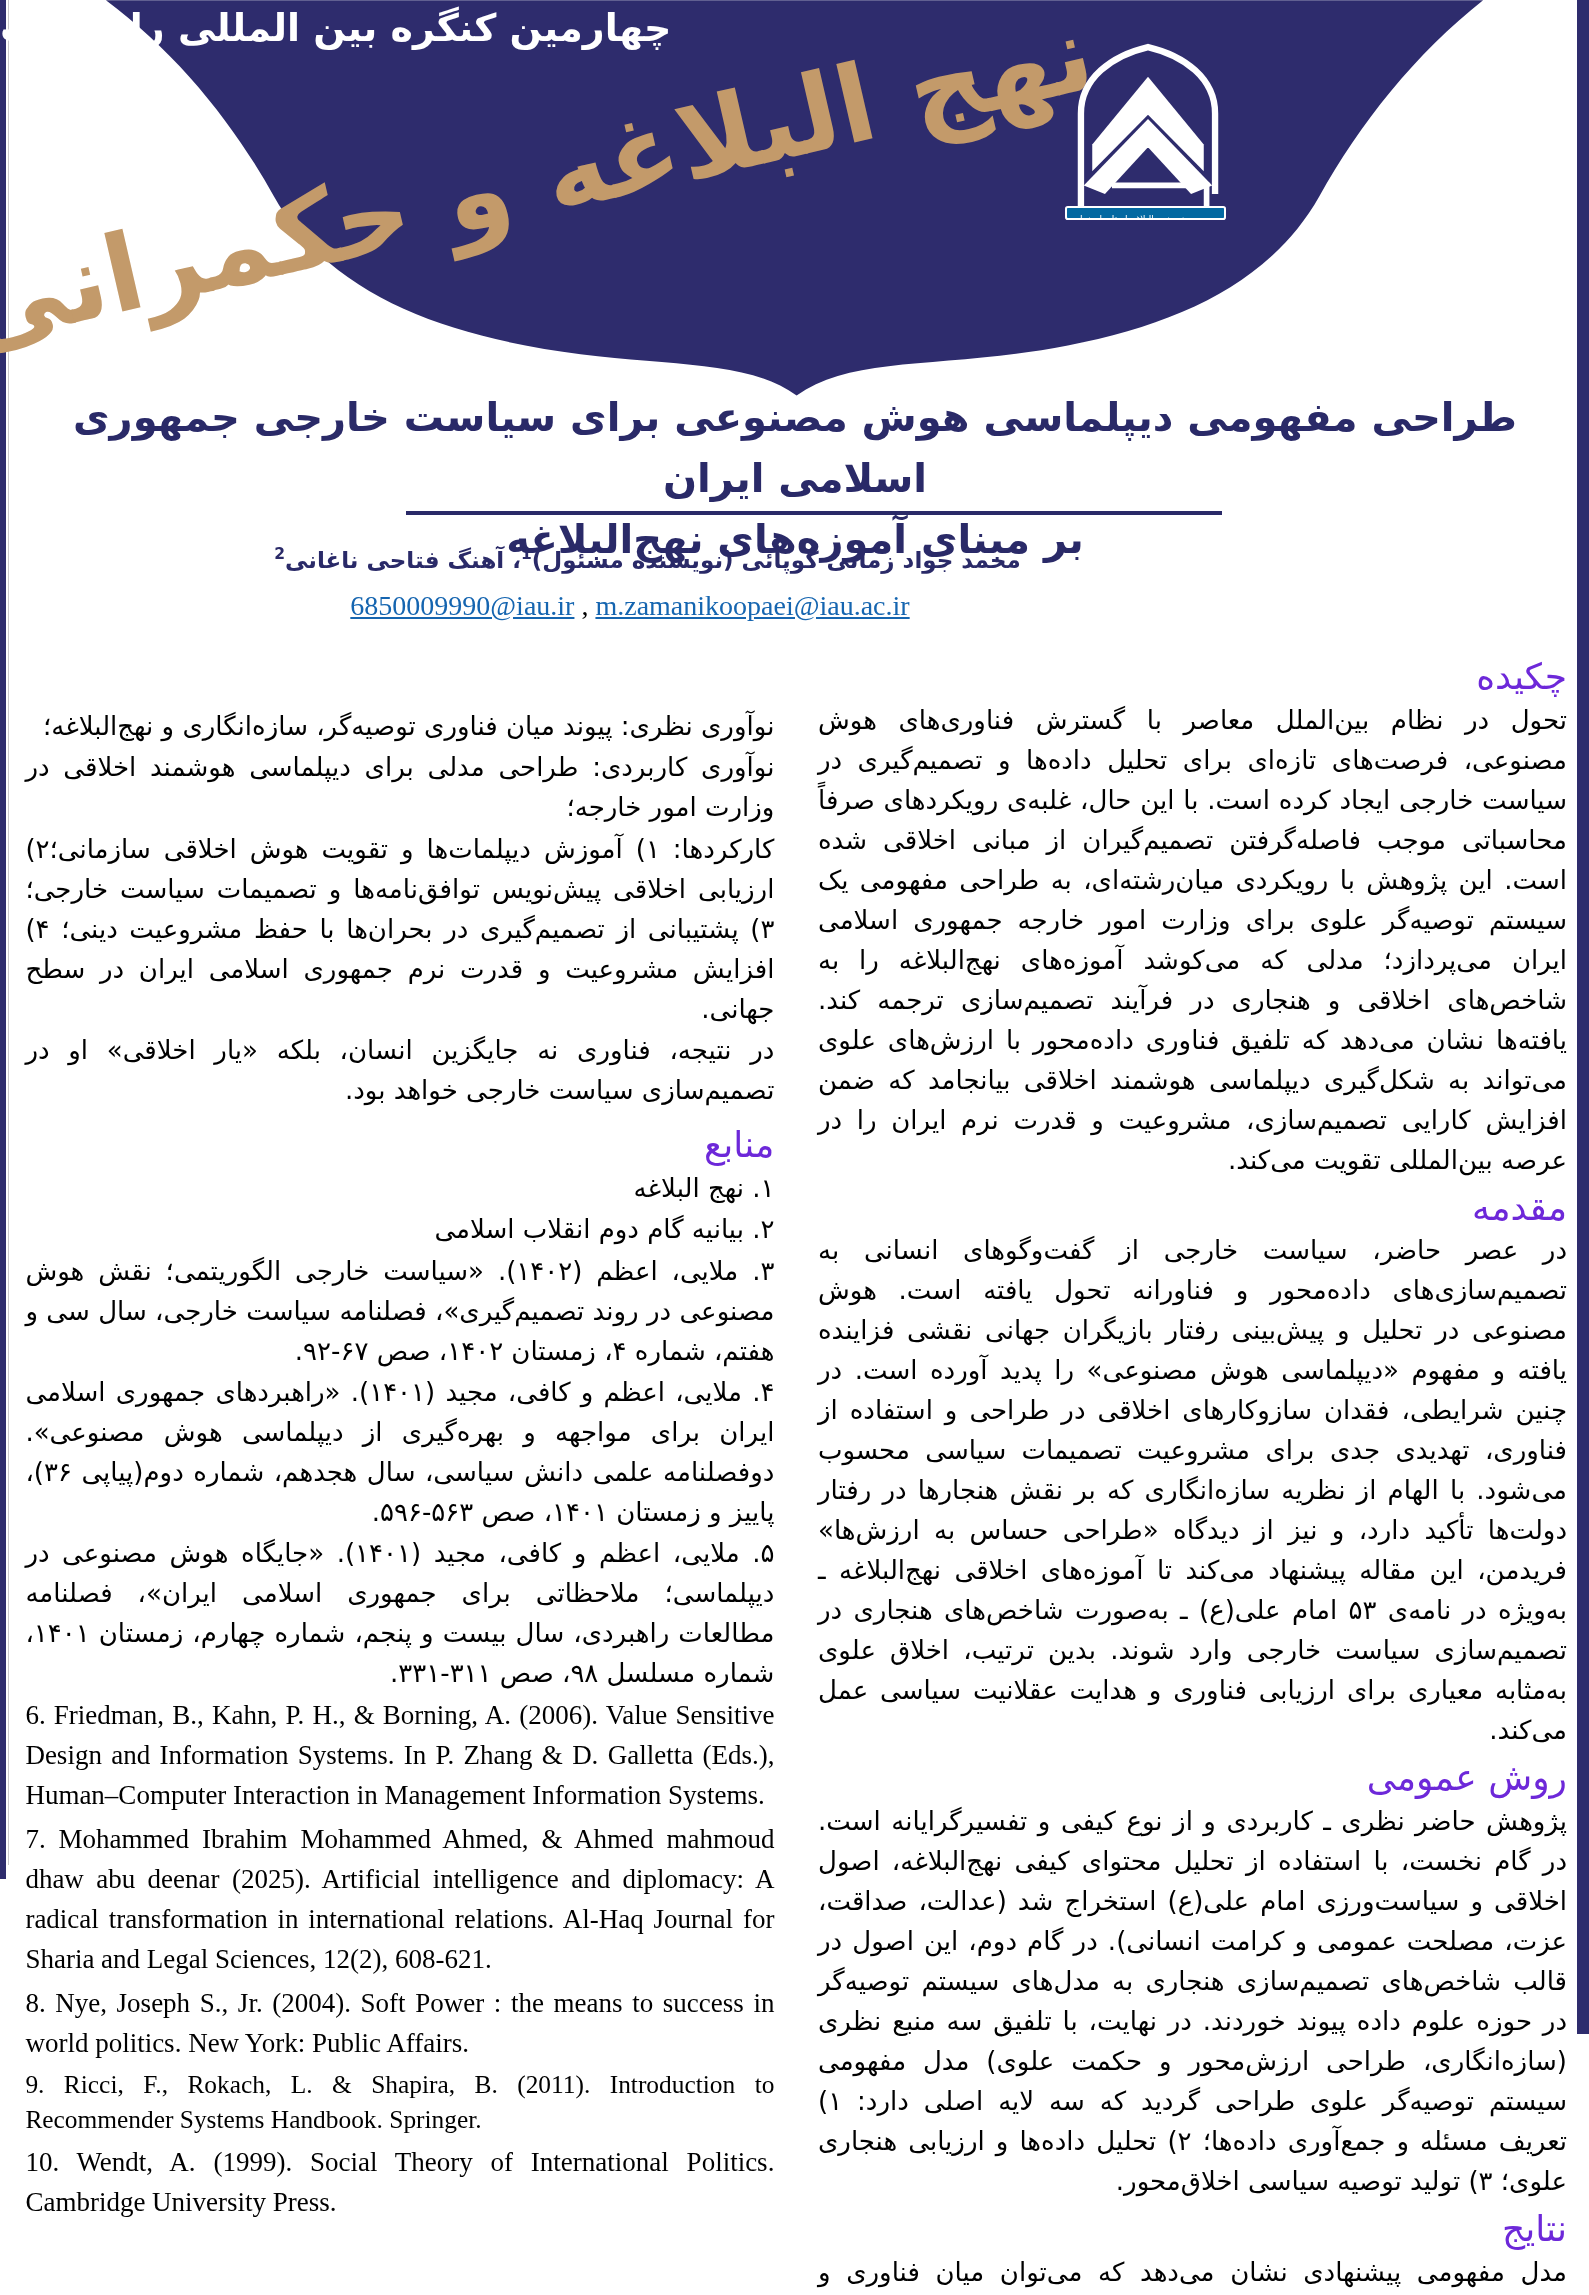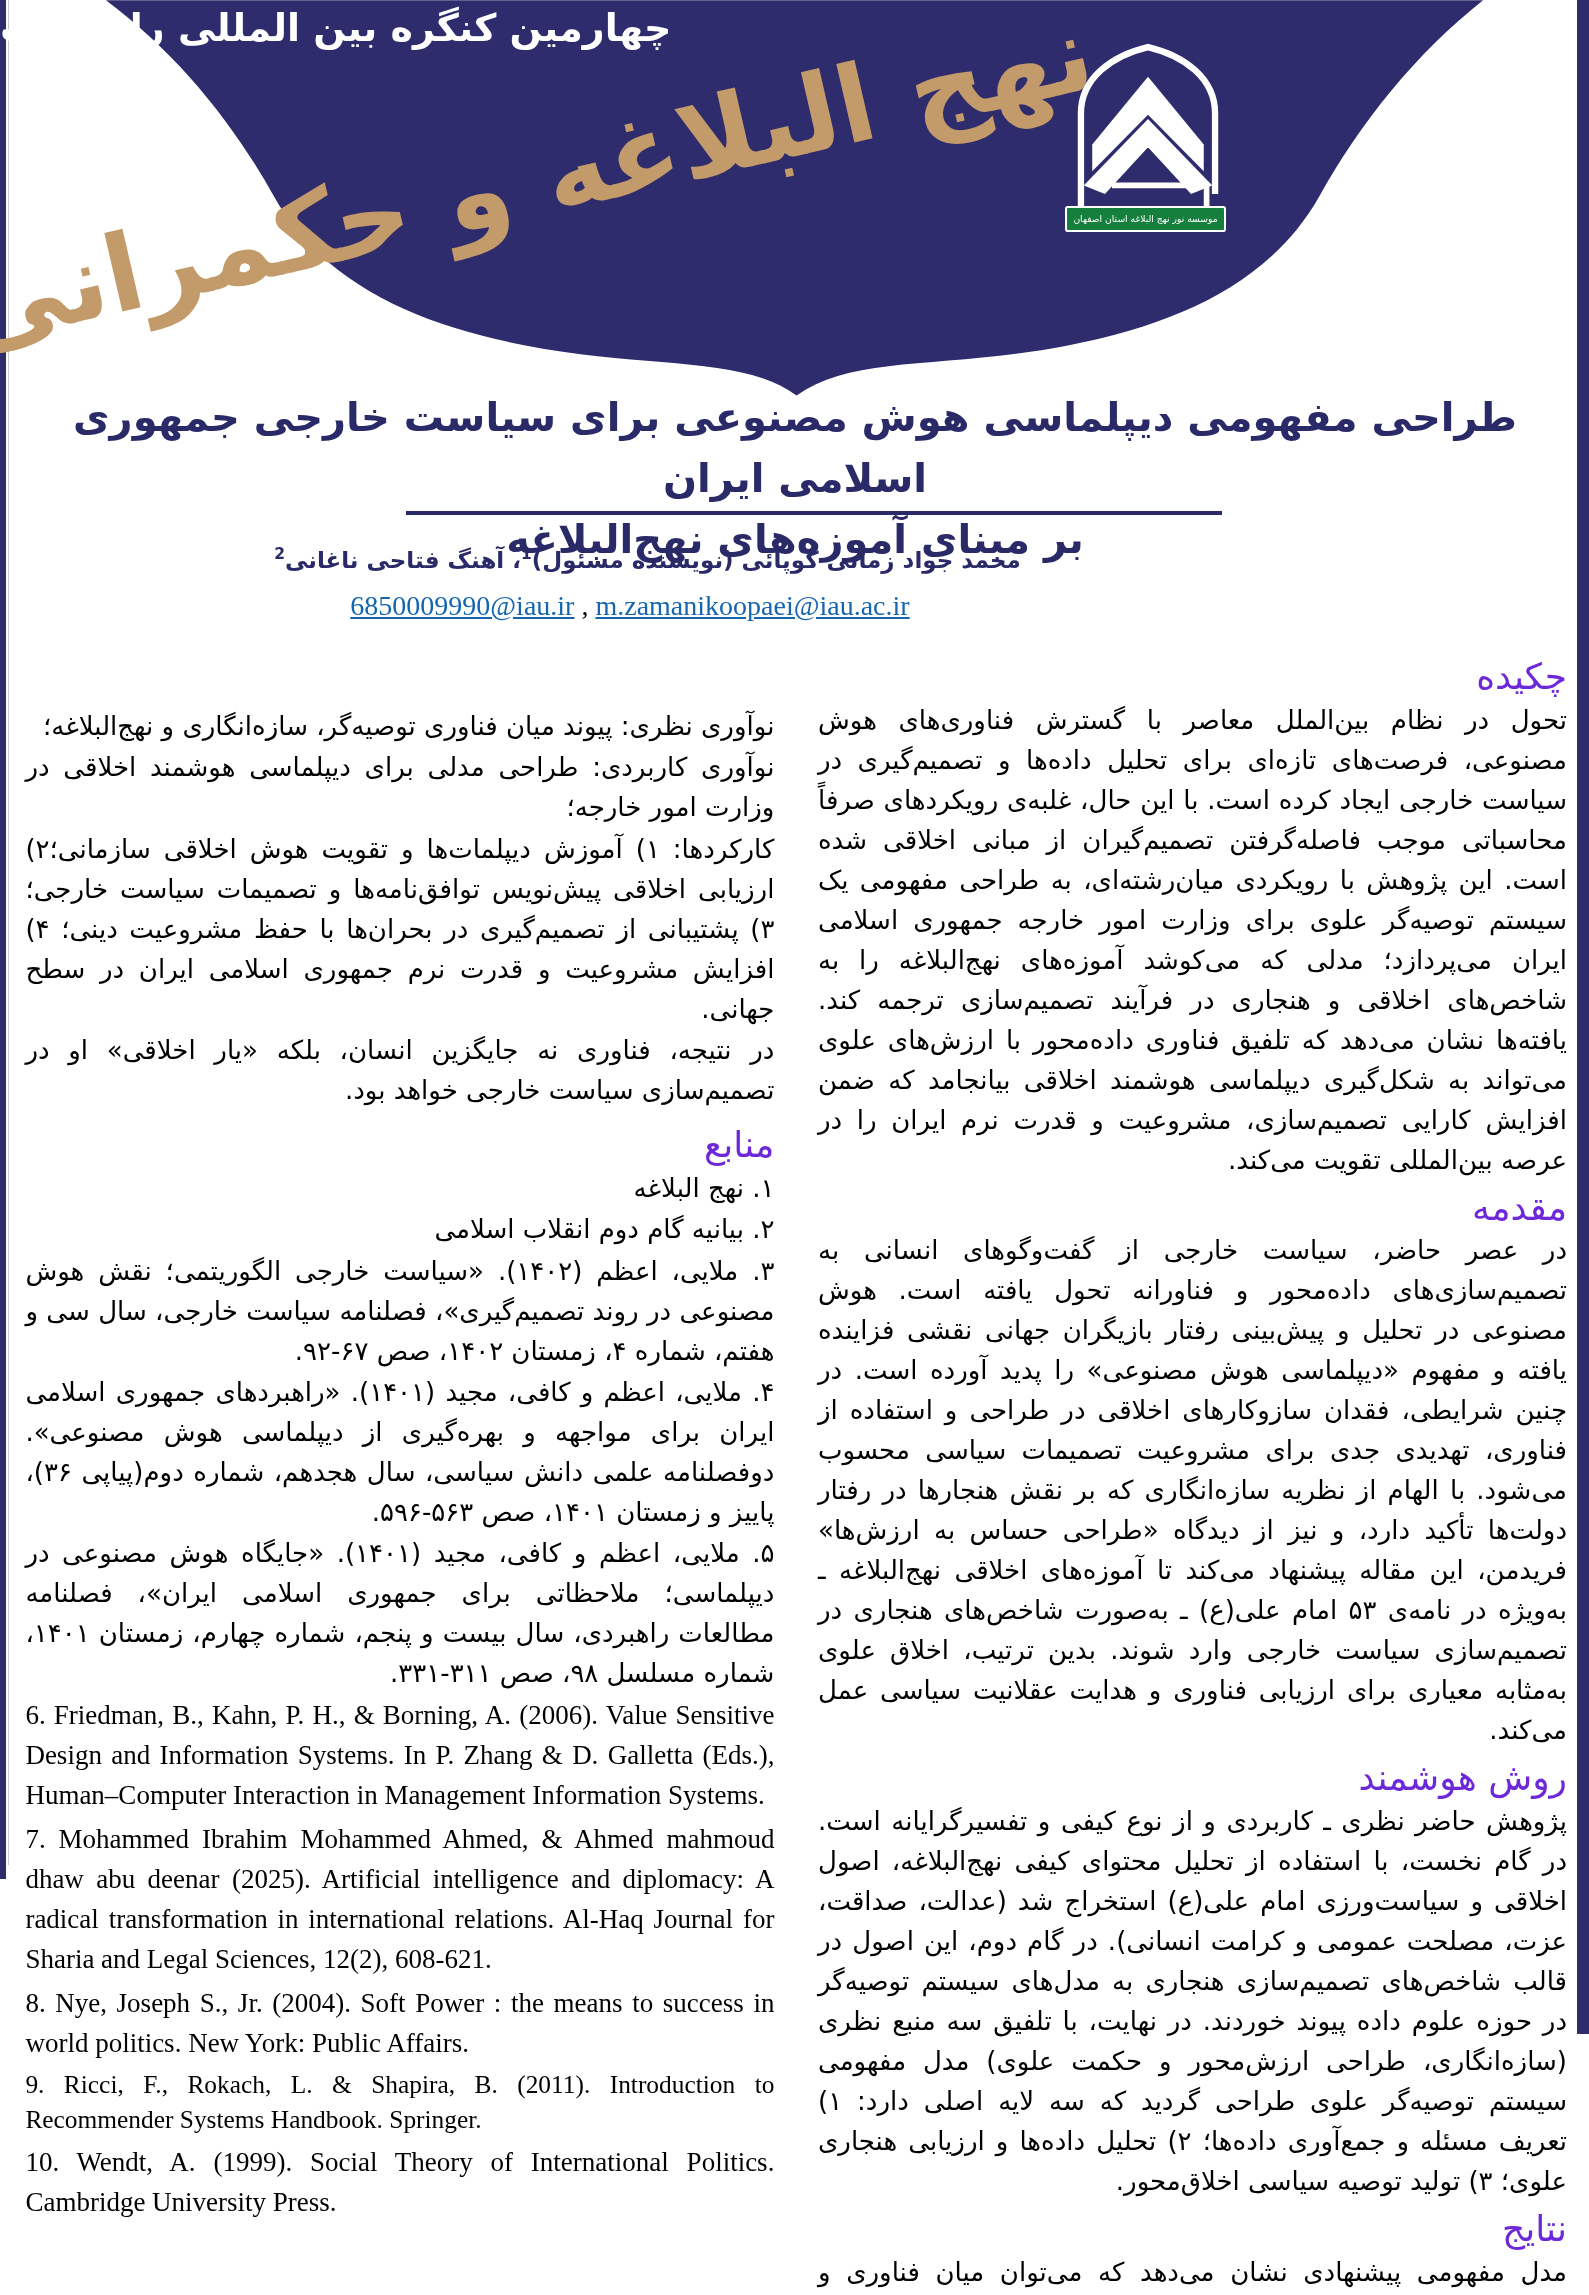--- a/index.html
+++ b/index.html
@@ -17,22 +17,22 @@
     color:#ffffff;font-size:38px;font-weight:bold;letter-spacing:0.7px;
   }
   .calligraphy{
     position:absolute;left:205px;top:99px;width:897px;text-align:center;
     color:#c39a6a;font-size:106px;font-weight:bold;line-height:106px;
     transform:rotate(-13deg);transform-origin:center center;
     white-space:nowrap; direction:rtl;
   }
   .logo-svg{position:absolute;left:1068px;top:40px;}
   .logo-caption{
-    position:absolute;left:1065px;top:206px;width:161px;height:26px;
-    background:#15803d;border:2.1px solid #ffffff;border-radius:2.8px;
+    position:absolute;left:1065px;top:206px;width:161px;height:14px;
+    background:#0369a1;border:2.1px solid #ffffff;border-radius:2.8px;
     color:#ffffff;font-size:9.2px;line-height:21px;text-align:center;
     direction:rtl; box-sizing:border-box; overflow:hidden; white-space:nowrap;
   }
   
   .paper-title{
     position:absolute;left:64px;top:387px;width:1462px;text-align:center;
     color:#2a2a68;font-weight:bold;font-size:40px;line-height:61px;direction:rtl;
   }
   .title-underline{position:absolute;left:406px;top:511px;width:816px;height:3.5px;background:#2a2a68;}
   .authors{
@@ -105,21 +105,21 @@
     <a>6850009990@iau.ir</a><span class="sep"> ,  </span><a>m.zamanikoopaei@iau.ac.ir</a>
   </div>
 
   <div class="col col-right">
     <div class="sec-h" style="margin-top:0;">چکیده</div>
     <p class="body-p">تحول در نظام بین‌الملل معاصر با گسترش فناوری‌های هوش مصنوعی، فرصت‌های تازه‌ای برای تحلیل داده‌ها و تصمیم‌گیری در سیاست خارجی ایجاد کرده است. با این حال، غلبه‌ی رویکردهای صرفاً محاسباتی موجب فاصله‌گرفتن تصمیم‌گیران از مبانی اخلاقی شده است. این پژوهش با رویکردی میان‌رشته‌ای، به طراحی مفهومی یک سیستم توصیه‌گر علوی برای وزارت امور خارجه جمهوری اسلامی ایران می‌پردازد؛ مدلی که می‌کوشد آموزه‌های نهج‌البلاغه را به شاخص‌های اخلاقی و هنجاری در فرآیند تصمیم‌سازی ترجمه کند. یافته‌ها نشان می‌دهد که تلفیق فناوری داده‌محور با ارزش‌های علوی می‌تواند به شکل‌گیری دیپلماسی هوشمند اخلاقی بیانجامد که ضمن افزایش کارایی تصمیم‌سازی، مشروعیت و قدرت نرم ایران را در عرصه بین‌المللی تقویت می‌کند.</p>
 
     <div class="sec-h">مقدمه</div>
     <p class="body-p">در عصر حاضر، سیاست خارجی از گفت‌وگوهای انسانی به تصمیم‌سازی‌های داده‌محور و فناورانه تحول یافته است. هوش مصنوعی در تحلیل و پیش‌بینی رفتار بازیگران جهانی نقشی فزاینده یافته و مفهوم «دیپلماسی هوش مصنوعی» را پدید آورده است. در چنین شرایطی، فقدان سازوکارهای اخلاقی در طراحی و استفاده از فناوری، تهدیدی جدی برای مشروعیت تصمیمات سیاسی محسوب می‌شود. با الهام از نظریه سازه‌انگاری که بر نقش هنجارها در رفتار دولت‌ها تأکید دارد، و نیز از دیدگاه «طراحی حساس به ارزش‌ها» فریدمن، این مقاله پیشنهاد می‌کند تا آموزه‌های اخلاقی نهج‌البلاغه ـ به‌ویژه در نامه‌ی ۵۳ امام علی(ع) ـ به‌صورت شاخص‌های هنجاری در تصمیم‌سازی سیاست خارجی وارد شوند. بدین ترتیب، اخلاق علوی به‌مثابه معیاری برای ارزیابی فناوری و هدایت عقلانیت سیاسی عمل می‌کند.</p>
 
-    <div class="sec-h">روش هوشمند</div>
+    <div class="sec-h">روش عمومی</div>
     <p class="body-p">پژوهش حاضر نظری ـ کاربردی و از نوع کیفی و تفسیرگرایانه است. در گام نخست، با استفاده از تحلیل محتوای کیفی نهج‌البلاغه، اصول اخلاقی و سیاست‌ورزی امام علی(ع) استخراج شد (عدالت، صداقت، عزت، مصلحت عمومی و کرامت انسانی). در گام دوم، این اصول در قالب شاخص‌های تصمیم‌سازی هنجاری به مدل‌های سیستم توصیه‌گر در حوزه علوم داده پیوند خوردند. در نهایت، با تلفیق سه منبع نظری (سازه‌انگاری، طراحی ارزش‌محور و حکمت علوی) مدل مفهومی سیستم توصیه‌گر علوی طراحی گردید که سه لایه اصلی دارد: ۱) تعریف مسئله و جمع‌آوری داده‌ها؛ ۲) تحلیل داده‌ها و ارزیابی هنجاری علوی؛ ۳) تولید توصیه سیاسی اخلاق‌محور.</p>
 
     <div class="sec-h">نتایج</div>
     <p class="body-p">مدل مفهومی پیشنهادی نشان می‌دهد که می‌توان میان فناوری و اخلاق اسلامی تعادل برقرار کرد.</p>
   </div>
 
   <div class="col col-left">
     <p class="body-p">نوآوری نظری: پیوند میان فناوری توصیه‌گر، سازه‌انگاری و نهج‌البلاغه؛</p>
     <p class="body-p">نوآوری کاربردی: طراحی مدلی برای دیپلماسی هوشمند اخلاقی در وزارت امور خارجه؛</p>
     <p class="body-p">کارکردها: ۱) آموزش دیپلمات‌ها و تقویت هوش اخلاقی سازمانی؛۲) ارزیابی اخلاقی پیش‌نویس توافق‌نامه‌ها و تصمیمات سیاست خارجی؛ ۳) پشتیبانی از تصمیم‌گیری در بحران‌ها با حفظ مشروعیت دینی؛ ۴) افزایش مشروعیت و قدرت نرم جمهوری اسلامی ایران در سطح جهانی.</p>

